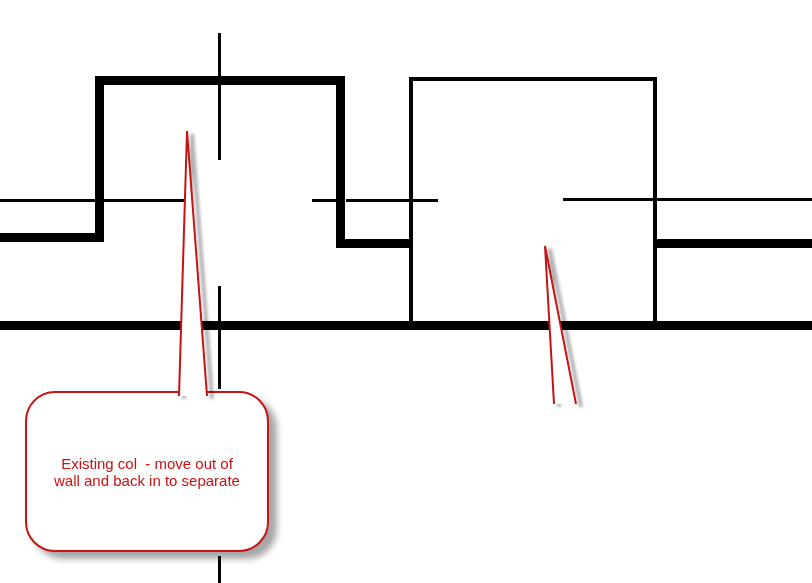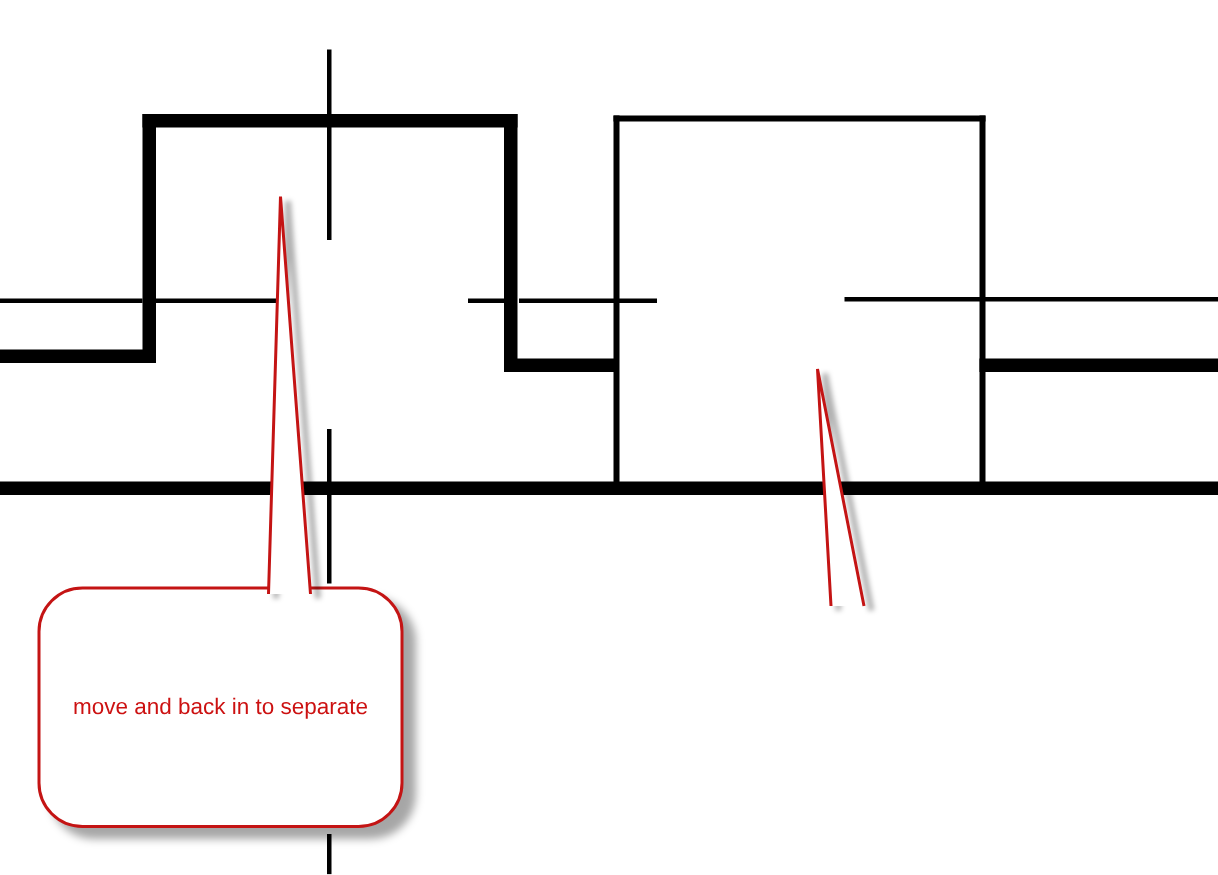--- a/index.html
+++ b/index.html
@@ -62,21 +62,22 @@
       <div class="seg" style="left: 336px; top: 76px; width: 9px; height: 172px; background: rgb(0, 0, 0);"></div>
       <div class="seg" style="left: 409px; top: 77px; width: 248px; height: 4px; background: rgb(0, 0, 0);"></div>
       <div class="seg" style="left: 409px; top: 77px; width: 4px; height: 248px; background: rgb(0, 0, 0);"></div>
       <div class="seg" style="left: 653px; top: 77px; width: 4px; height: 248px; background: rgb(0, 0, 0);"></div>
       <div class="seg" style="left: 218px; top: 33px; width: 3px; height: 127px; background: rgb(0, 0, 0);"></div>
       <div class="seg" style="left: 218px; top: 286px; width: 3px; height: 103px; background: rgb(0, 0, 0);"></div>
       <div class="seg" style="left: 218px; top: 556px; width: 3px; height: 27px; background: rgb(0, 0, 0);"></div>
     </div>
 
   <div class="callout" id="callout-0" style="left: 25px; top: 391px; width: 244px; height: 161px; border-radius: 30px; border-color: rgb(196, 20, 20); background: rgb(255, 255, 255);">
-    <div class="bubble-line">move and back in to separate</div>
+    <div class="bubble-line">Existing col  - move out of</div>
+    <div class="bubble-line">wall and back in to separate</div>
   </div>
 
 
   <svg id="tails" width="812" height="583">
     <defs>
       <filter id="softblur" x="-20%" y="-20%" width="140%" height="140%">
         <feGaussianBlur stdDeviation="1.8"></feGaussianBlur>
       </filter>
     </defs>
     <g id="tail-shapes">

